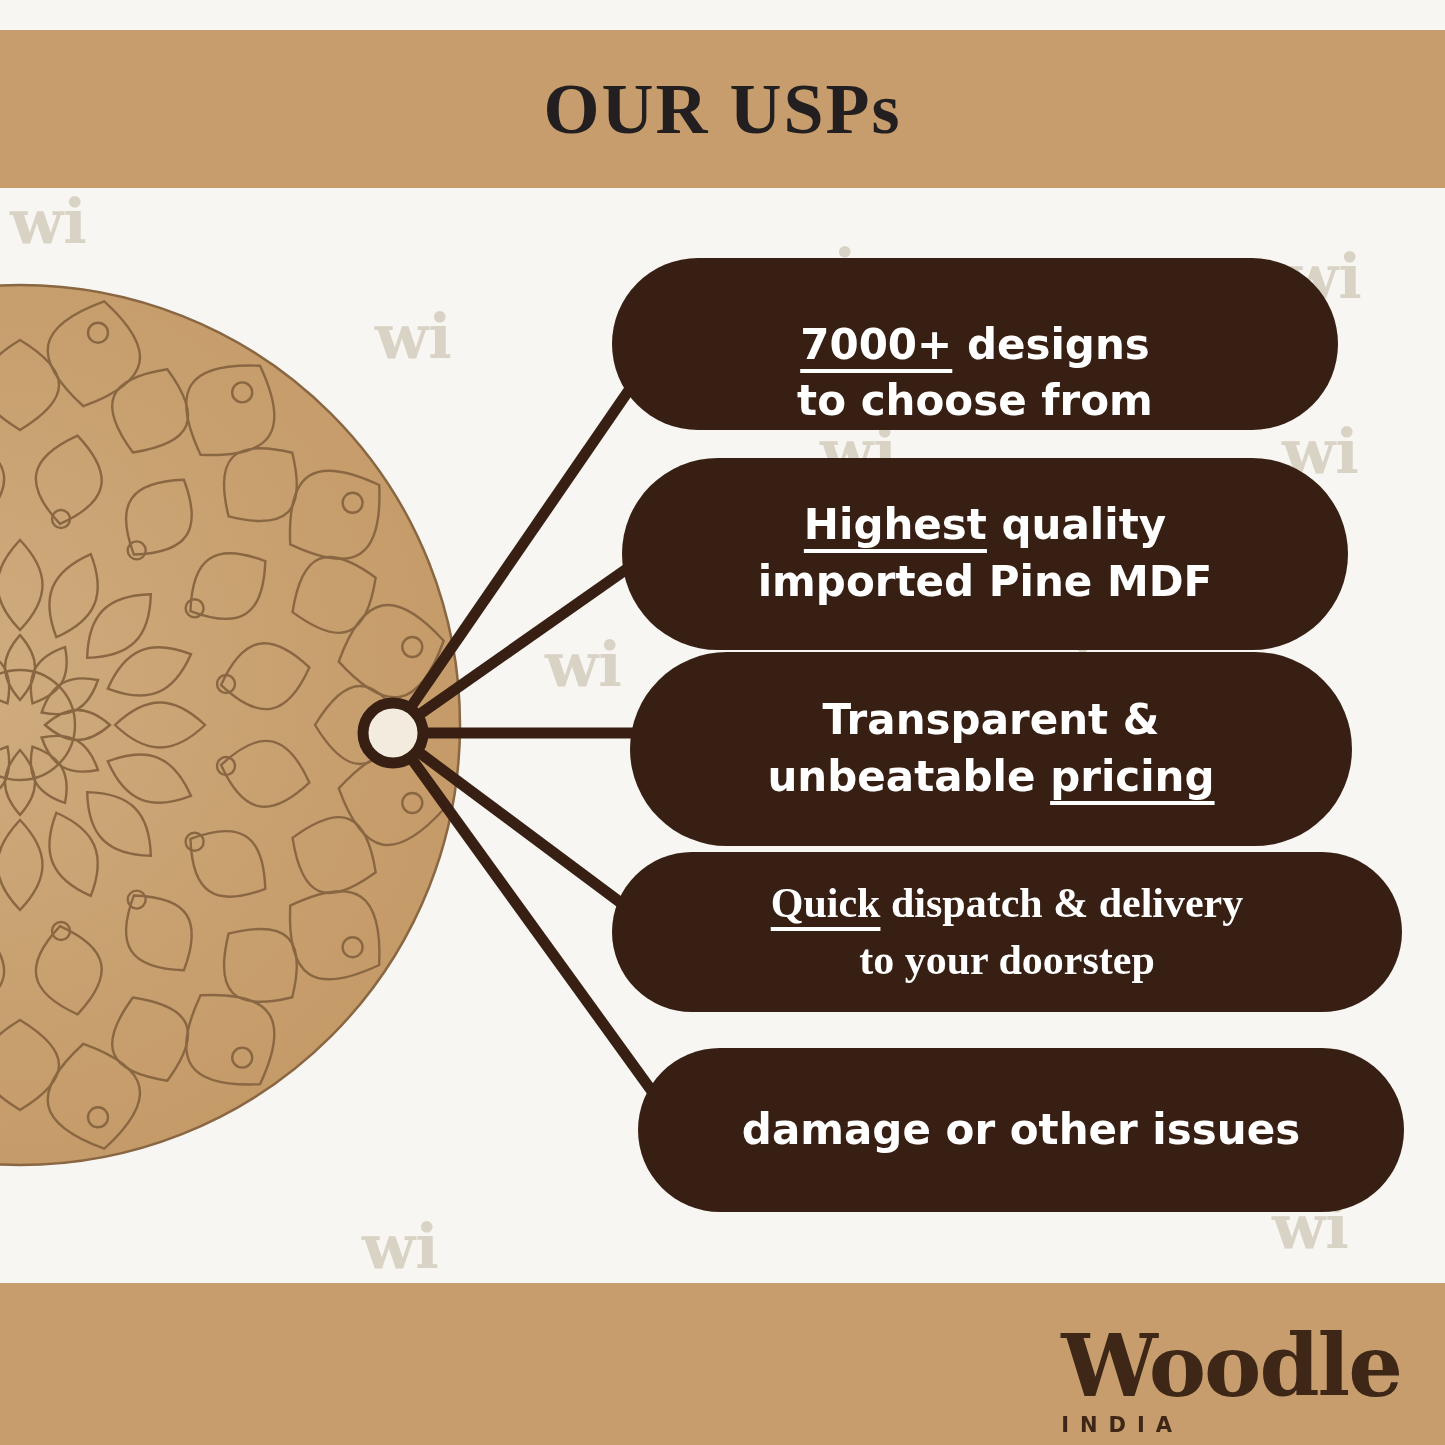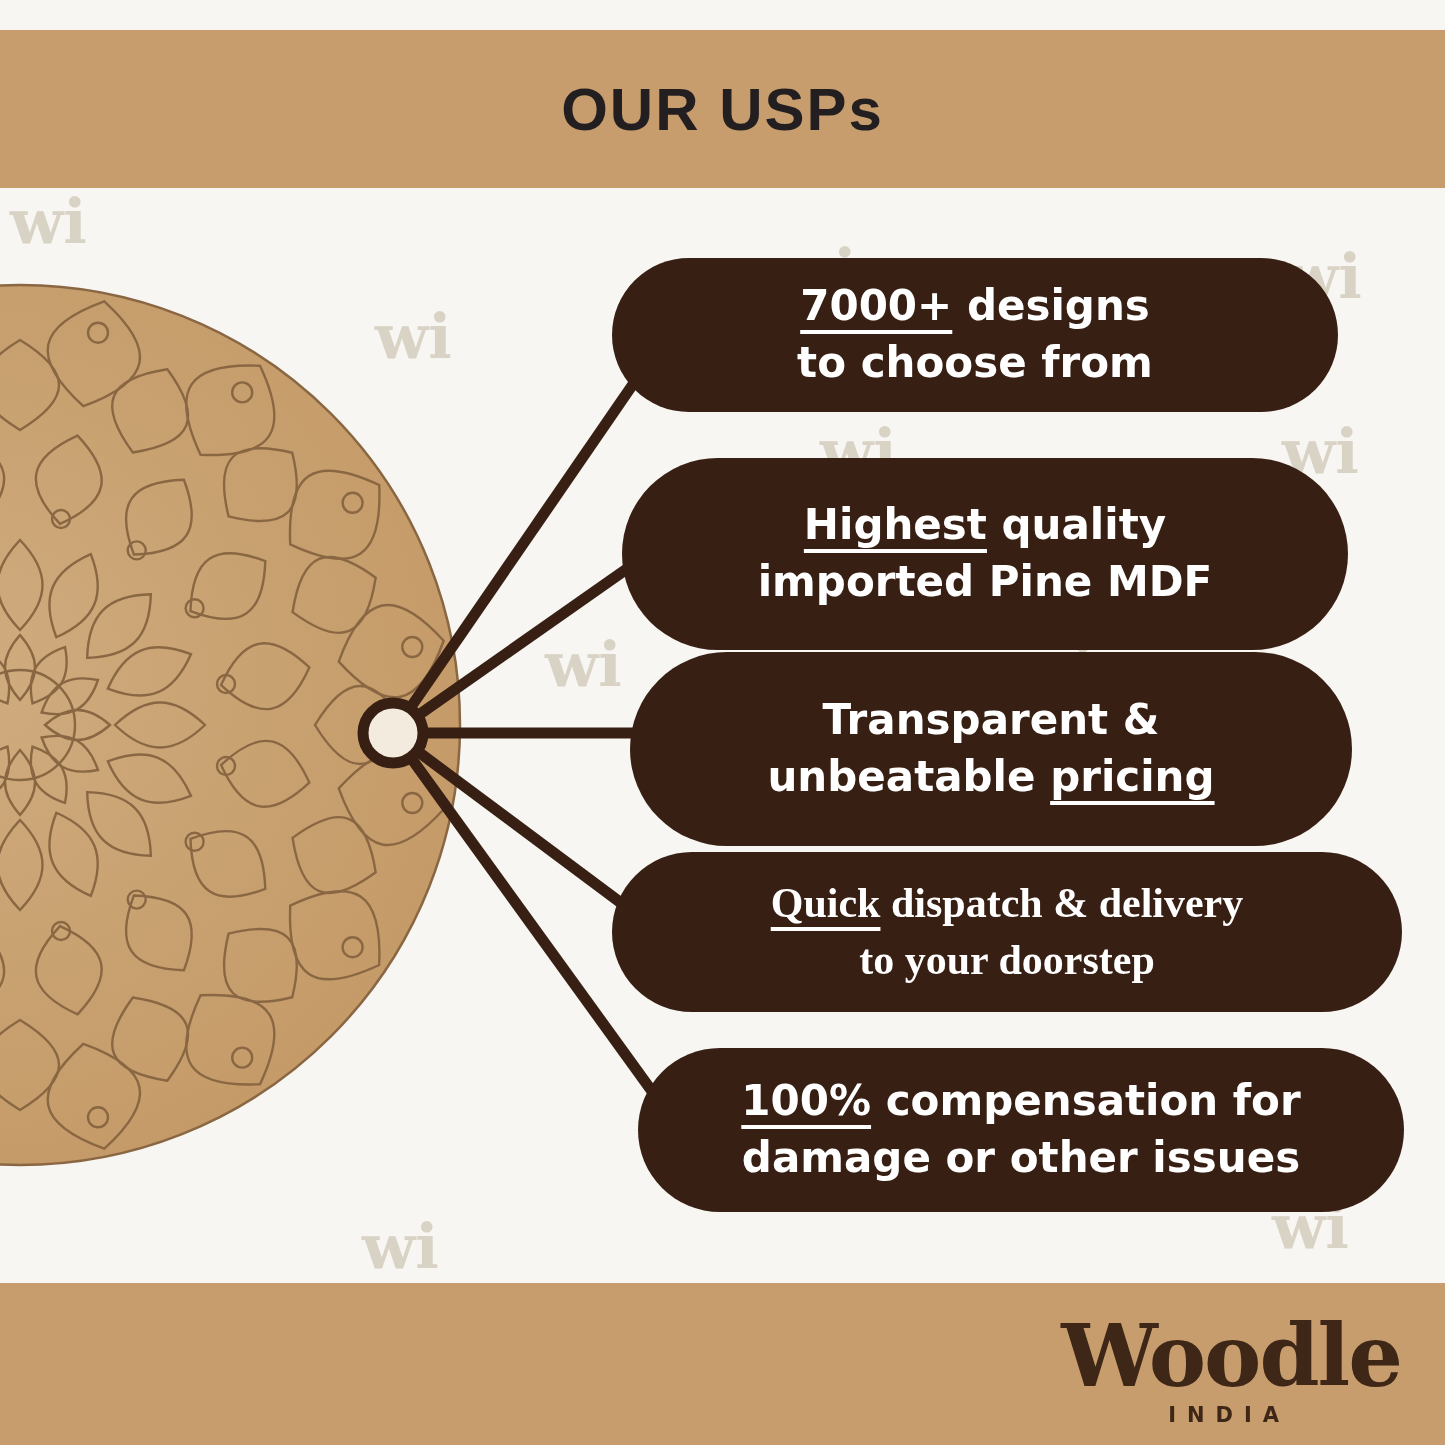--- a/index.html
+++ b/index.html
@@ -19,29 +19,29 @@
     position:relative; width:1445px; height:1445px; overflow:hidden;
     background:var(--bg);
   }
   
   .band-top{
     position:absolute; left:0; top:30px; width:100%; height:158px;
     background:var(--band); z-index:6;
     display:flex; align-items:center; justify-content:center;
   }
   .band-top h1{
-    margin:15px; font-size:60px; font-weight:800; letter-spacing:2px;
-    color:var(--ink); font-family:Liberation Sans, sans-serif;
+    margin:15px; font-size:72px; font-weight:800; letter-spacing:2px;
+    color:var(--ink); font-family:Liberation Serif, serif;
   }
   .band-bottom{
     position:absolute; left:0; bottom:0; width:100%; height:162px;
     background:var(--band); z-index:6;
   }
   .logo{
-    position:absolute; right:44px; bottom:18px; text-align:center; color:var(--logo);
+    position:absolute; right:44px; bottom:8px; text-align:left; color:var(--logo);
   }
   .logo .brand{
     font-family:"DejaVu Serif", serif; font-weight:700; font-size:86px; line-height:1;
     letter-spacing:-2px;
   }
   .logo .country{
     font-family:"DejaVu Sans", sans-serif; font-weight:600; font-size:21px;
     letter-spacing:11px; margin-top:4px; padding-right:4px;
   }
   
@@ -227,21 +227,21 @@
 
   <svg class="connectors" width="1445" height="1445" viewBox="0 0 1445 1445">
     <line x1="393" y1="733" x2="660" y2="345" stroke="#381F13" stroke-width="11"></line>
     <line x1="393" y1="733" x2="668" y2="540" stroke="#381F13" stroke-width="11"></line>
     <line x1="393" y1="733" x2="672" y2="733" stroke="#381F13" stroke-width="11"></line>
     <line x1="393" y1="733" x2="660" y2="932" stroke="#381F13" stroke-width="11"></line>
     <line x1="393" y1="733" x2="680" y2="1130" stroke="#381F13" stroke-width="11"></line>
     <circle cx="393" cy="733" r="30" fill="#F3ECDE" stroke="#381F13" stroke-width="11"></circle>
   </svg>
 
-  <div class="pill" style="left:612px; top:258px;  width:726px; height:154px;">
+  <div class="pill" style="left:612px; top:258px;  width:726px; height:172px;align-items:flex-end;">
       <div class="pill-text">
         <div class="pill-line"><span class="u">7000+</span><span> designs</span></div>
         <div class="pill-line"><span>to choose from</span></div>
       </div>
     </div>
   <div class="pill" style="left:622px; top:458px;  width:726px; height:192px;">
       <div class="pill-text">
         <div class="pill-line"><span class="u">Highest</span><span> quality</span></div>
         <div class="pill-line"><span>imported Pine MDF</span></div>
       </div>
@@ -253,21 +253,20 @@
       </div>
     </div>
   <div class="pill" style="left:612px; top:852px;  width:790px; height:160px;font-family:Liberation Serif, serif;">
       <div class="pill-text">
         <div class="pill-line"><span class="u">Quick</span><span> dispatch &amp; delivery</span></div>
         <div class="pill-line"><span>to your doorstep</span></div>
       </div>
     </div>
   <div class="pill" style="left:638px; top:1048px; width:766px; height:164px;">
       <div class="pill-text">
-        <div class="pill-line"><span class="u">100%</span><span> compensation for</span></div>
         <div class="pill-line"><span>damage or other issues</span></div>
       </div>
     </div>
 
   <div class="band-bottom">
     <div class="logo">
       <div class="brand">Woodle</div>
       <div class="country">INDIA</div>
     </div>
   </div>

